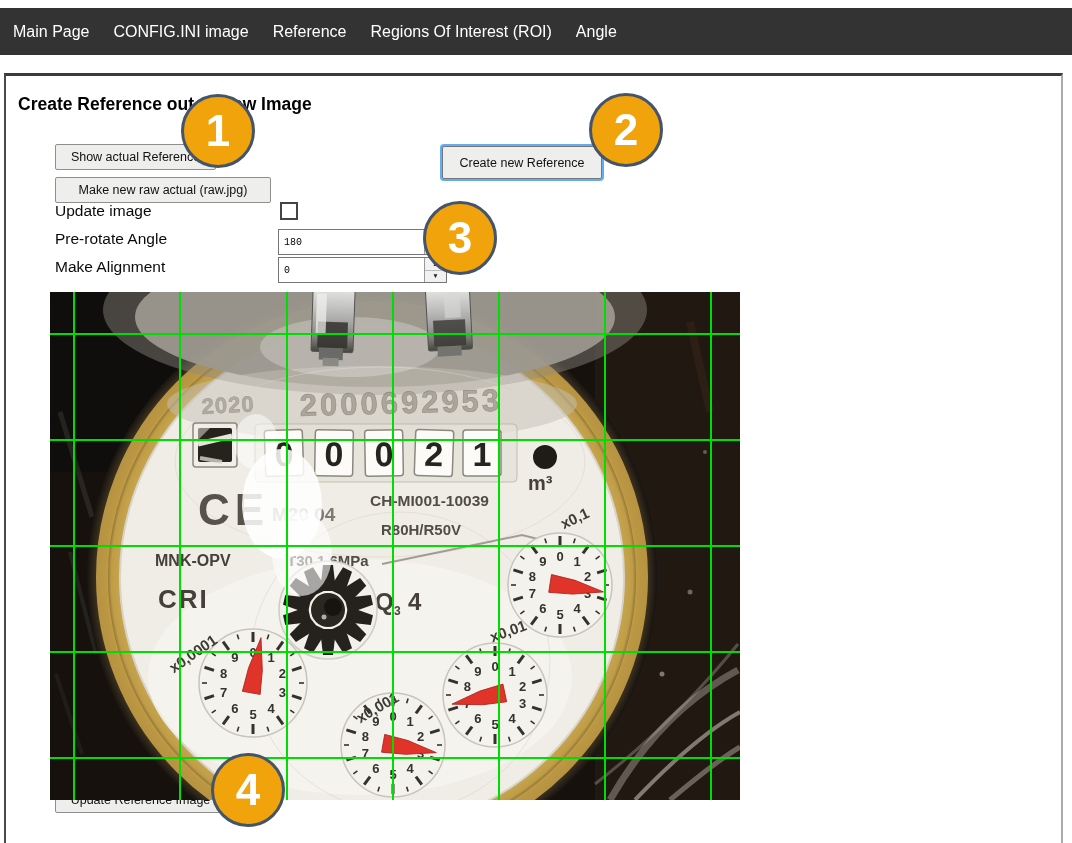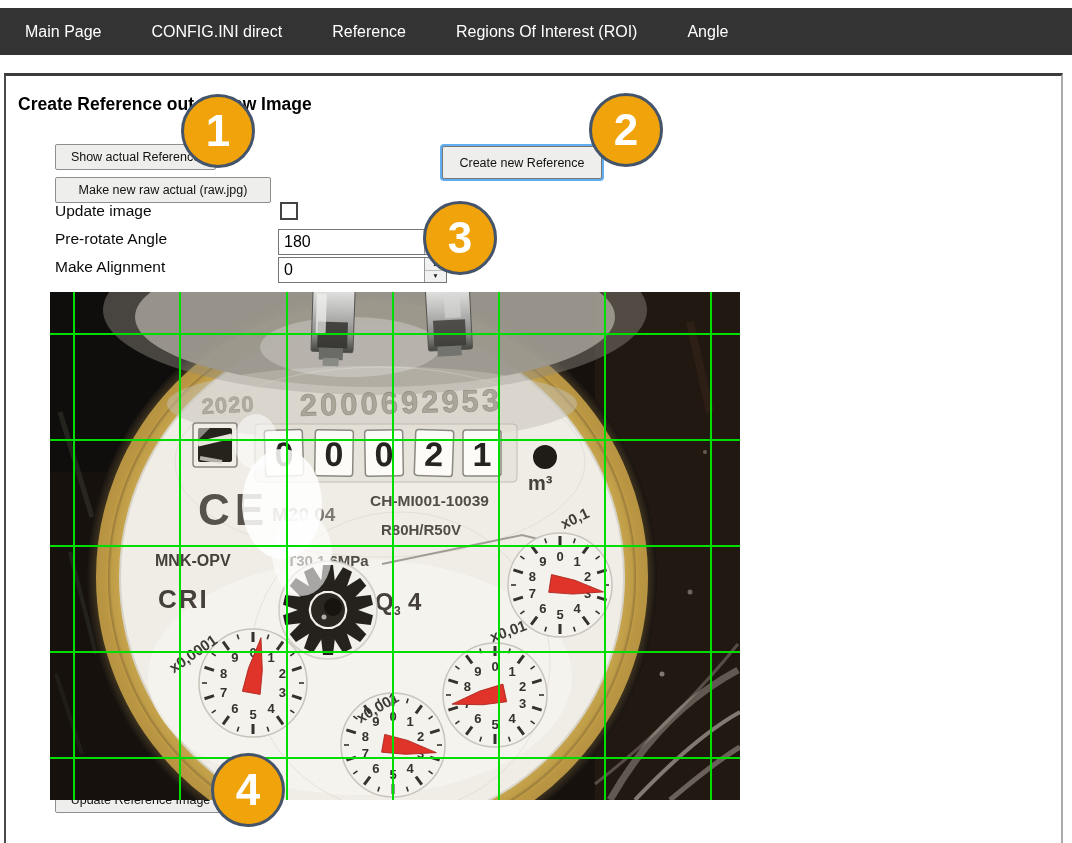--- a/index.html
+++ b/index.html
@@ -1,41 +1,41 @@
 <!DOCTYPE html>
 <html><head>
 <meta charset="utf-8">
 <style>
   html,body{margin:0;padding:0}
   body{width:1072px;height:843px;position:relative;background:#fff;overflow:hidden;
        font-family:"Liberation Sans",sans-serif;}
   #navbar{position:absolute;left:0;top:8px;width:1072px;height:47px;background:#333;
-          display:flex;align-items:center;padding-left:25px;gap:50px;box-sizing:border-box}
+          display:flex;align-items:center;padding-left:13px;gap:24px;box-sizing:border-box}
   .nav-item{color:#fff;font-size:16px;white-space:nowrap;cursor:pointer}
   #content-box{position:absolute;left:4px;top:73px;width:1059px;height:770px;box-sizing:border-box;
           border-top:3px solid #3b3b3b;border-left:2px solid #4a4a4a;border-right:2px solid #ababab}
   #page-title{position:absolute;left:18px;top:94px;font-size:17.5px;font-weight:bold;color:#000}
   .btn{position:absolute;background:#eeeeec;border:1px solid #8f8f8f;font-size:12.5px;color:#111;
        display:flex;align-items:center;justify-content:center;box-sizing:border-box;border-radius:2px;cursor:pointer}
   #btn-show{left:55px;top:144px;width:161px;height:26px}
   #btn-create{left:442px;top:146px;width:160px;height:33px;border:1px solid #777;box-shadow:0 0 0 2px #63aef0}
   #btn-make{left:55px;top:177px;width:216px;height:26px}
   #btn-update{left:55px;top:787px;width:171px;height:26px}
   .fieldlabel{position:absolute;font-size:15.5px;color:#0a0a0a}
   #lbl-mirror{left:55px;top:202px}
   #lbl-prerotate{left:55px;top:230px}
   #lbl-fine{left:55px;top:258px}
   #chk-mirror{position:absolute;left:280px;top:202px;width:18px;height:18px;border:2px solid #444;
               background:#fff;box-sizing:border-box;cursor:pointer}
   .numwrap{position:absolute;left:278px;width:169px;height:26px;border:1px solid #767676;background:#fff;
            display:flex;box-sizing:border-box}
   #num-prerotate{top:229px}
   #num-fine{top:257px}
-  .numwrap input{border:0;outline:0;flex:1;font-size:16px;padding:0 15px 0 5px;min-width:0;
-                 font-family:Liberation Sans, sans-serif;color:#000;background:transparent}
+  .numwrap input{border:0;outline:0;flex:1;font-size:10px;padding:0 15px 0 5px;min-width:0;
+                 font-family:Liberation Mono, monospace;color:#000;background:transparent}
   .spin{width:21px;border-left:1px solid #999;display:flex;flex-direction:column}
   .spin .sbtn{flex:1;background:#f1f1f1;border-bottom:1px solid #bbb;font-size:6.5px;line-height:1;
               display:flex;align-items:center;justify-content:center;color:#222;cursor:pointer}
   .spin .sbtn:last-child{border-bottom:0}
   .degree{position:absolute;left:452px;font-size:15px;font-weight:bold;color:#000}
   #deg-1{top:225px}
   #deg-2{top:253px}
   #meter{position:absolute;left:50px;top:292px;width:690px;height:508px}
   #meter svg{display:block}
   svg text{font-family:"Liberation Sans",sans-serif}
@@ -45,21 +45,21 @@
   #callout-1{left:181px;top:94px}
   #callout-2{left:589px;top:93px}
   #callout-3{left:423px;top:201px}
   #callout-4{left:211px;top:753px}
 </style>
 </head>
 <body>
 
 <div id="navbar">
   <span class="nav-item">Main Page</span>
-  <span class="nav-item">CONFIG.INI direct</span>
+  <span class="nav-item">CONFIG.INI image</span>
   <span class="nav-item">Reference</span>
   <span class="nav-item">Regions Of Interest (ROI)</span>
   <span class="nav-item">Angle</span>
 </div>
 
 <div id="content-box"></div>
 
 <div id="page-title">Create Reference out of Raw Image</div>
 
 <div class="btn" id="btn-show">Show actual Reference</div>

